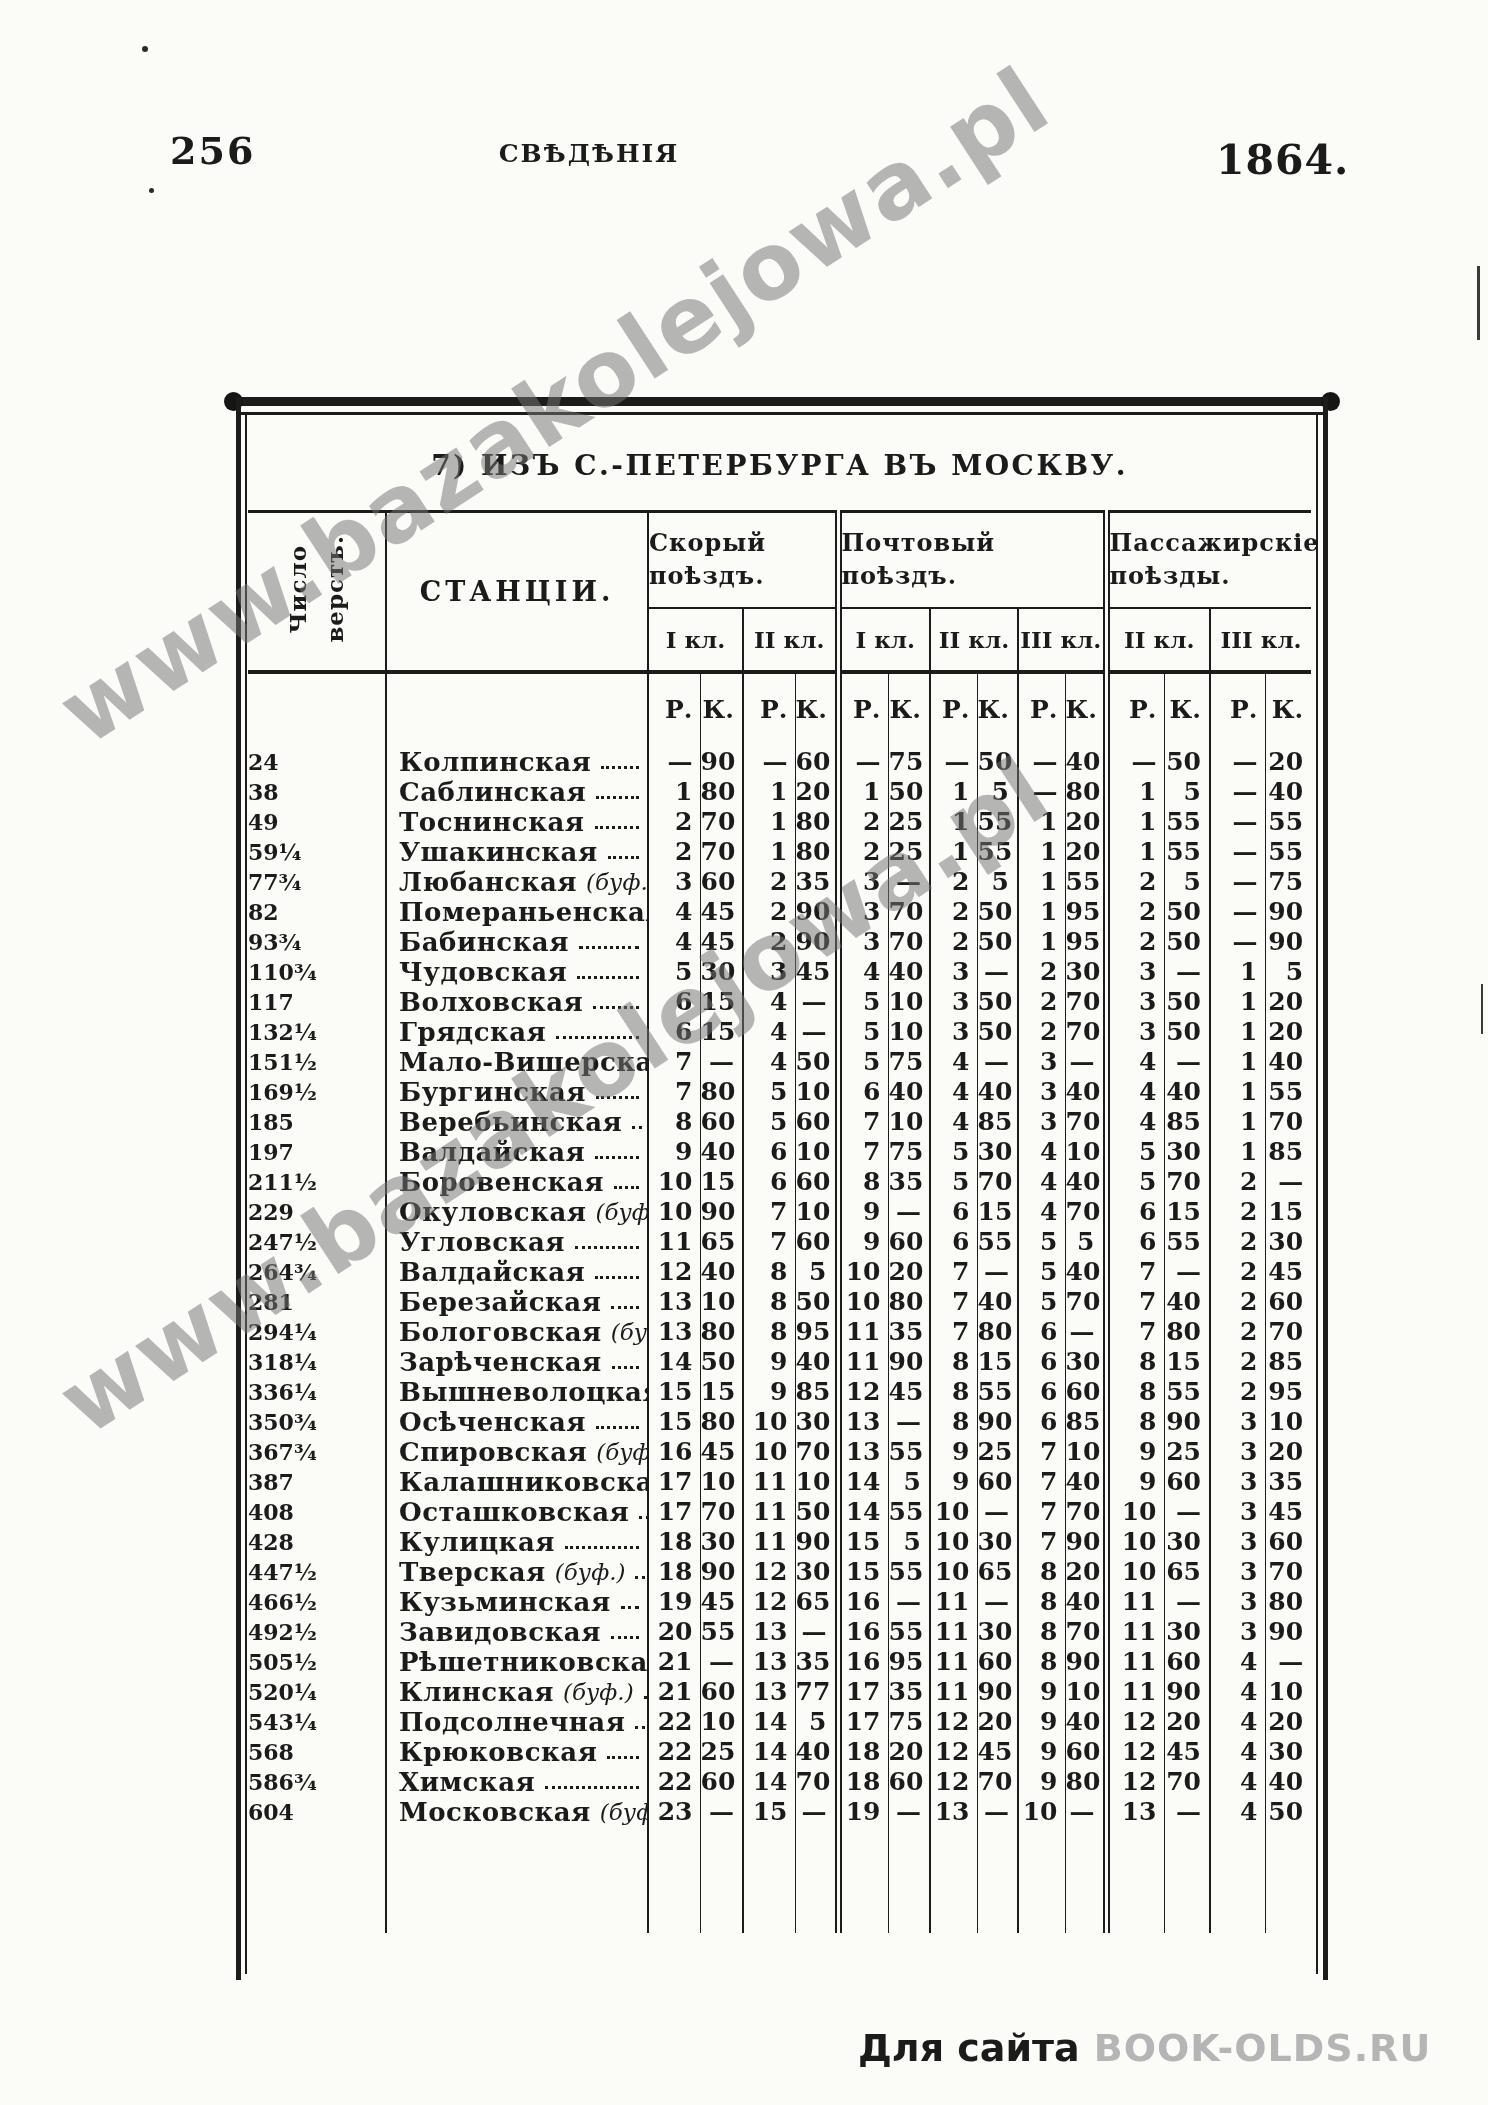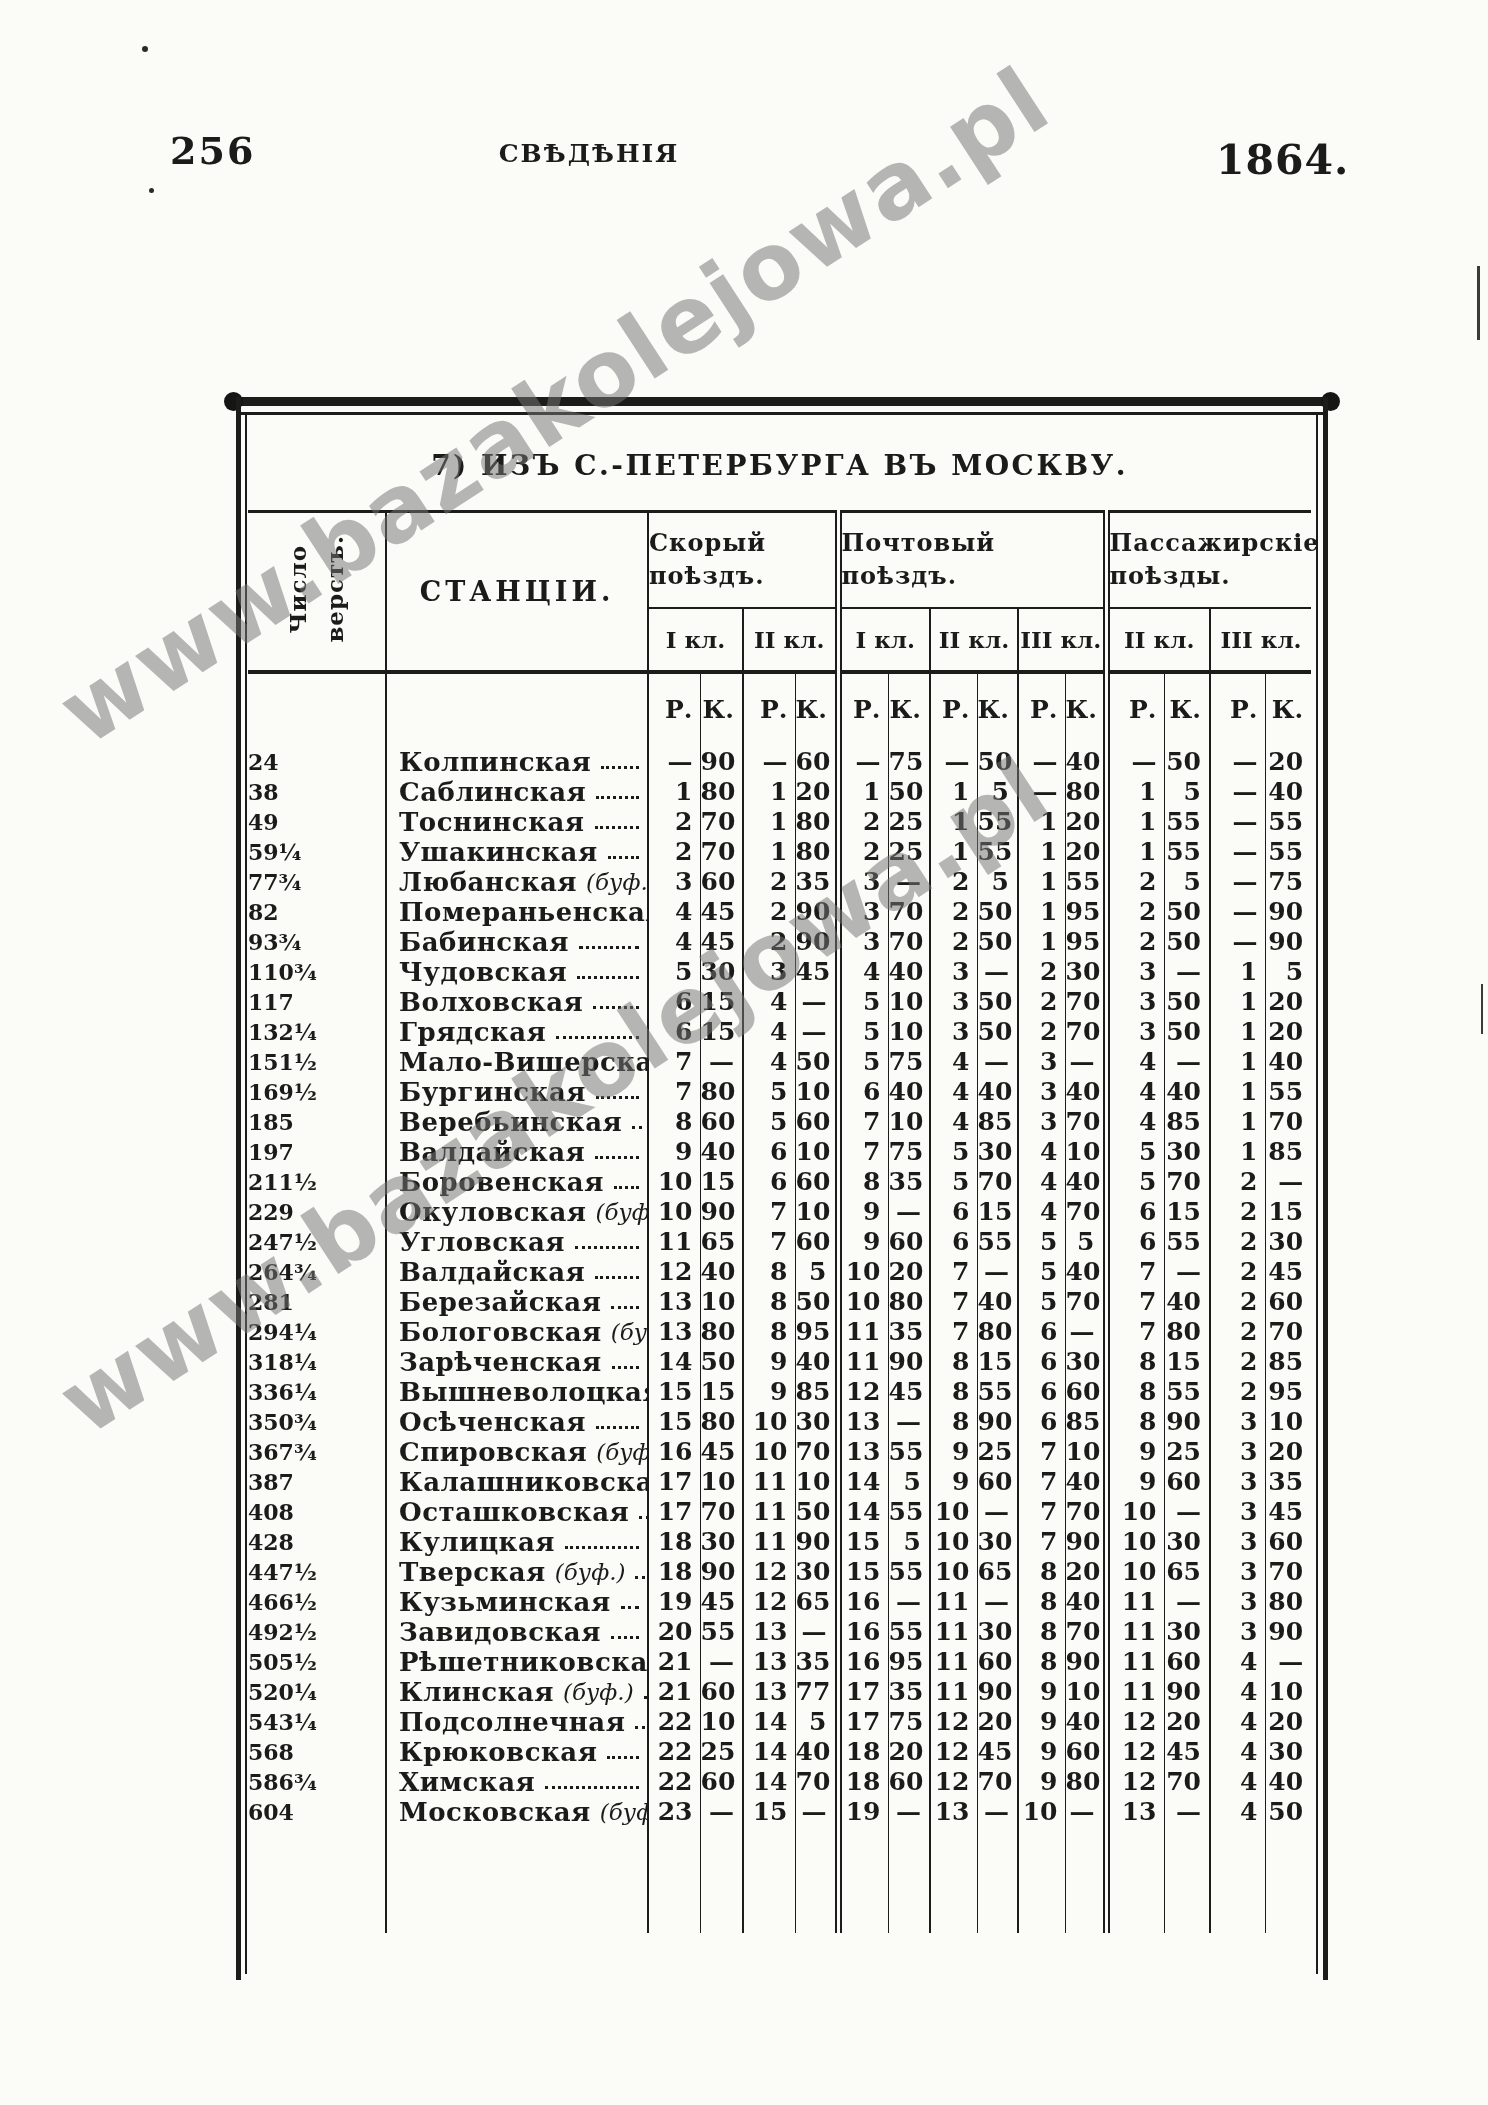--- a/index.html
+++ b/index.html
@@ -1069,18 +1069,21 @@
           <td class="fare k"></td>
         <td class="fare r"></td>
           <td class="fare k"></td>
       </tr>
     </tbody>
   </table>
 
   <div class="wm wm1">www.bazakolejowa.pl</div>
   <div class="wm wm2">www.bazakolejowa.pl</div>
 
+  <div class="footer">
+    <span>Для сайта</span><span class="site">BOOK-OLDS.RU</span>
+  </div>
 
   <div class="artifact art1"></div>
   <div class="artifact art2"></div>
   <div class="speck sp1"></div>
   <div class="speck sp2"></div>
 </div>
 
 </body></html>

